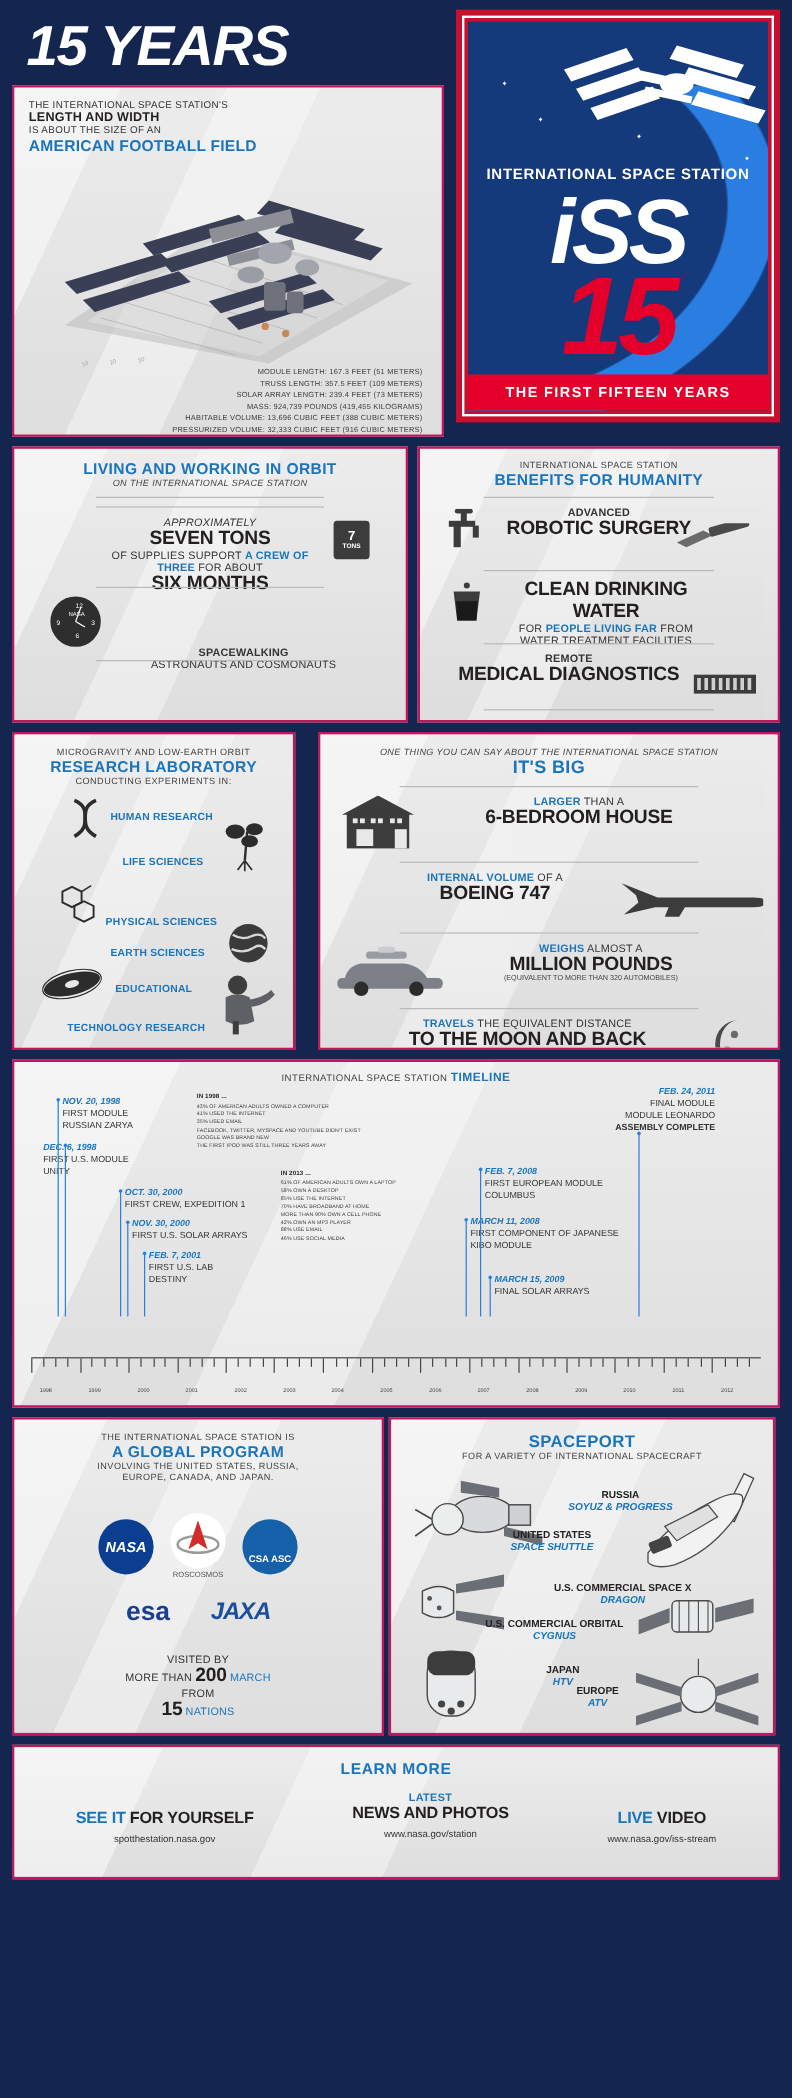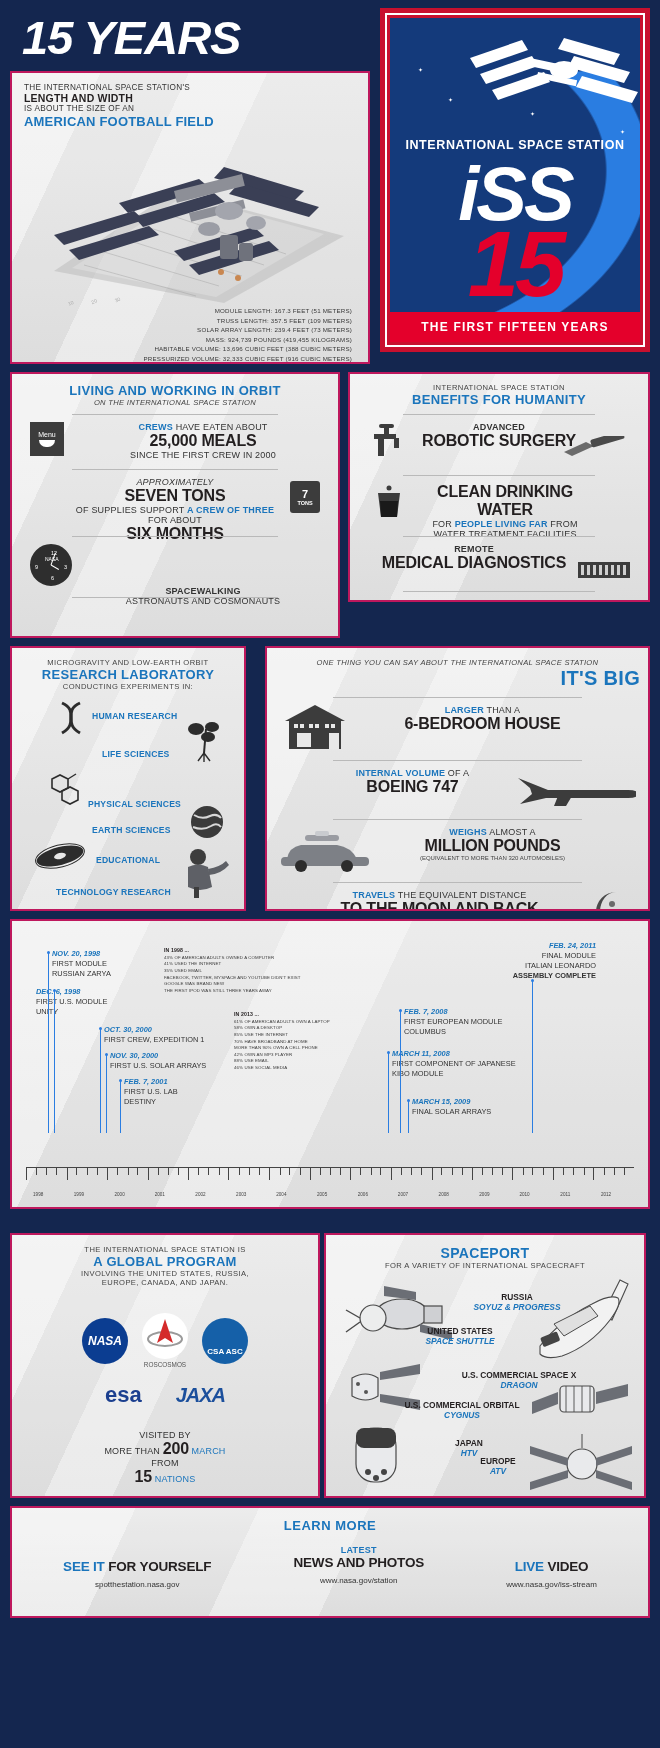--- a/index.html
+++ b/index.html
@@ -68,21 +68,21 @@
   .p-kicker { font-size:7.6px; color:#444; letter-spacing:.4px; }
   .p-title  { font-size:13px; font-weight:bold; color:#1b75bc; letter-spacing:.3px; }
   .p-sub    { font-size:7.6px; color:#444; font-style:italic; letter-spacing:.3px; }
   .rule { height:1px; background:#b9b9b9; margin:7px auto; width:68%; }
 
   .big { font-size:16px; font-weight:bold; color:#231f20; letter-spacing:-.2px; }
   .med { font-size:9px; color:#333; letter-spacing:.2px; }
 
   
   .row2 { display:flex; gap:8px; margin-top:8px; }
-  .living { width:330px; height:266px; padding:9px 12px; }
+  .living { width:330px; height:230px; padding:9px 24px; }
   .benefits { width:302px; height:230px; padding:9px 8px; }
 
   .item { position:relative; }
   .icon-box { position:absolute; }
 
   
   .menu-ic { width:34px; height:34px; background:#3c3c3c; color:#fff; font-size:7px;
      display:flex; flex-direction:column; align-items:center; justify-content:center; }
   .bowl { width:16px; height:7px; background:#fff; border-radius:0 0 9px 9px; margin-top:2px;}
 
@@ -110,21 +110,21 @@
   .ev .t { color:#333; font-size:7.4px; }
   .stat { position:absolute; font-size:4.4px; line-height:1.5; color:#3b3b3b; letter-spacing:.1px;}
   .stat b { font-size:5.2px; color:#231f20; }
   .axis { position:absolute; left:14px; right:14px; bottom:18px; height:22px; border-top:1px solid #444; }
   .tick { position:absolute; top:0; width:1px; background:#444; }
   .yrlab { position:absolute; top:24px; font-size:4.6px; color:#444; transform:translateX(-50%); }
   .lead { position:absolute; width:1px; background:#2a7de1; }
   .leaddot{ position:absolute; width:3px; height:3px; background:#2a7de1; border-radius:50%; }
 
   
-  .row5 { display:flex; gap:4px; margin-top:24px; }
+  .row5 { display:flex; gap:4px; margin-top:8px; }
   .global { width:310px; height:265px; padding:10px 8px; }
   .spaceport { width:322px; height:265px; padding:10px 8px; }
   .logos { display:flex; justify-content:center; gap:14px; align-items:center; margin-top:10px;}
   .logo-nasa { width:46px; height:46px; border-radius:50%; background:#0b3d91; color:#fff;
     font-size:12px; font-weight:bold; display:flex; align-items:center; justify-content:center; font-style:italic;}
   .logo-ros { width:46px; height:46px; border-radius:50%; background:#fff; position:relative; }
   .logo-csa { width:46px; height:46px; border-radius:50%; background:#1560a8; color:#fff;
     font-size:8px; font-weight:bold; display:flex; align-items:flex-end; justify-content:center; padding-bottom:8px;}
   .logo-esa { font-size:22px; font-weight:bold; color:#1b3f8f; font-family:"Liberation Sans",sans-serif;}
   .logo-jaxa{ font-size:20px; font-weight:bold; color:#1b4f9c; font-style:italic; letter-spacing:-1px;}
@@ -250,31 +250,20 @@
     </div>
   </div>
 
   <div class="row2">
 
     <div class="panel living">
       <div class="ctr p-title">LIVING AND WORKING IN ORBIT</div>
       <div class="ctr p-sub">ON THE INTERNATIONAL SPACE STATION</div>
       <div class="rule"></div>
 
-      <div class="item" style="height:40px;">
-        <div class="icon-box menu-ic" style="left:6px;top:0;">
-          <span>Menu</span>
-          <div class="bowl"></div>
-        </div>
-        <div style="margin-left:56px;text-align:center;">
-          <div class="med"><span class="blue" style="font-weight:bold;">CREWS</span><span> HAVE EATEN ABOUT</span></div>
-          <div class="big">25,000 MEALS</div>
-          <div class="med">SINCE THE FIRST CREW IN 2000</div>
-        </div>
-      </div>
 
       <div class="rule"></div>
 
       <div class="item" style="height:52px;">
         <div class="icon-box tons" style="right:6px;top:4px;">
           <span style="font-size:11px;">7</span>
           <span style="font-size:5.5px;">TONS</span>
         </div>
         <div style="margin:0 44px 0 44px;text-align:center;">
           <div class="med" style="font-style:italic;">APPROXIMATELY</div>
@@ -431,21 +420,21 @@
           <path d="M8 20 q10 -5 20 0 l4 20 q-12 6 -24 0 z" fill="#5e6066"></path>
           <path d="M28 22 q12 -2 18 -8 l3 4 q-8 9 -20 10 z" fill="#5e6066"></path>
           <rect x="14" y="40" width="5" height="11" fill="#3d3d3d"></rect>
         </svg>
         <div class="res-item" style="position:absolute;left:36px;top:190px;">TECHNOLOGY RESEARCH</div>
       </div>
     </div>
 
     <div class="panel itsbig">
       <div class="ctr p-sub">ONE THING YOU CAN SAY ABOUT THE INTERNATIONAL SPACE STATION</div>
-      <div class="ctr p-title" style="font-size:20px;text-align:right;">IT'S BIG</div>
+      <div class="ctr p-title" style="font-size:15px;">IT'S BIG</div>
       <div class="rule"></div>
 
       <div class="item" style="height:48px;">
         <svg width="66" height="46" style="position:absolute;left:10px;top:0;">
           <polygon points="30,0 60,16 0,16" fill="#3c3c3c"></polygon>
           <rect x="4" y="14" width="52" height="30" fill="#3c3c3c"></rect>
           <g fill="#e8e8e8">
             <rect x="9" y="19" width="4" height="4"></rect>
               <rect x="15" y="19" width="4" height="4"></rect>
             <rect x="24" y="19" width="4" height="4"></rect>
@@ -505,20 +494,24 @@
         <div style="text-align:center;margin:0 56px 0 20px;">
           <div class="med"><span class="blue" style="font-weight:bold;">TRAVELS</span><span> THE EQUIVALENT DISTANCE</span></div>
           <div class="big">TO THE MOON AND BACK</div>
 
         </div>
       </div>
     </div>
   </div>
 
   <div class="panel timeline">
+    <div class="tl-title">
+      <span>INTERNATIONAL SPACE STATION</span>
+      <b>TIMELINE</b>
+    </div>
 
     <div class="stat" style="left:152px;top:26px;width:180px;">
       <b>IN 1998 ...</b>
       <div>43% OF AMERICAN ADULTS OWNED A COMPUTER</div>
       <div>41% USED THE INTERNET</div>
       <div>35% USED EMAIL</div>
       <div>FACEBOOK, TWITTER, MYSPACE AND YOUTUBE DIDN'T EXIST</div>
       <div>GOOGLE WAS BRAND NEW</div>
       <div>THE FIRST IPOD WAS STILL THREE YEARS AWAY</div>
     </div>
@@ -555,21 +548,21 @@
     </div>
     <div class="ev" style="left:112px;top:156px;">
       <div class="d">FEB. 7, 2001</div>
       <div class="t">FIRST U.S. LAB</div>
       <div class="t">DESTINY</div>
     </div>
 
     <div class="ev" style="left:424px;top:20px;text-align:right;width:160px;">
       <div class="d">FEB. 24, 2011</div>
       <div class="t">FINAL MODULE</div>
-      <div class="t">ITALIAN LEONARDO</div>
+      <div class="t">MODULE LEONARDO</div>
       <div class="t blue" style="font-weight:bold;">ASSEMBLY COMPLETE</div>
     </div>
     <div class="ev" style="left:392px;top:86px;">
       <div class="d">FEB. 7, 2008</div>
       <div class="t">FIRST EUROPEAN MODULE</div>
       <div class="t">COLUMBUS</div>
     </div>
     <div class="ev" style="left:380px;top:128px;">
       <div class="d">MARCH 11, 2008</div>
       <div class="t">FIRST COMPONENT OF JAPANESE</div>

